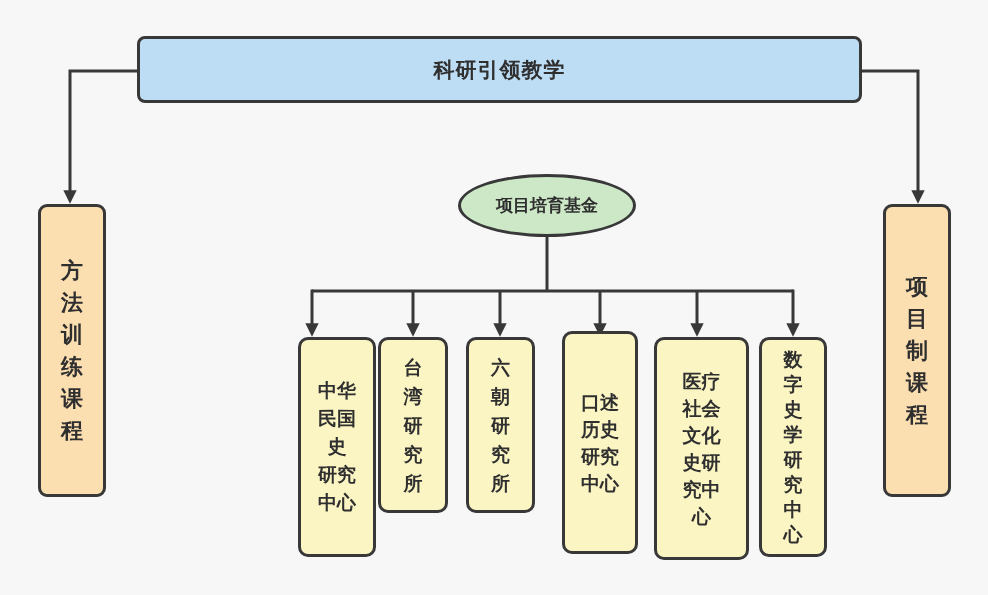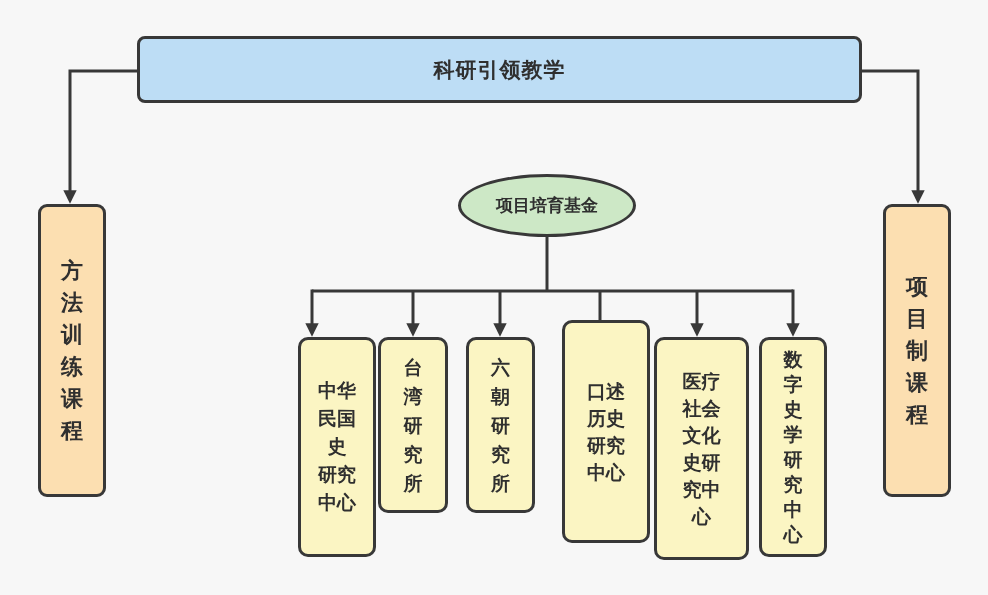--- a/index.html
+++ b/index.html
@@ -59,21 +59,21 @@
   .course-right { left: 883px; top: 204px; width: 68px; height: 293px; }
   .center-node {
     border-radius: 10px;
     background: var(--center-fill, #fbf5c3);
     font-size: 19px;
     line-height: 28px;
   }
   .c1 { left: 273px; top: 337px; width: 78px; height: 220px; margin-left: 25px; }
   .c2 { left: 378px; top: 337px; width: 70px; height: 176px; line-height: 29px; }
   .c3 { left: 466px; top: 337px; width: 69px; height: 176px; line-height: 29px; }
-  .c4 { left: 562px; top: 320px; width: 88px; height: 223px; line-height: 27px; }
+  .c4 { left: 562px; top: 331px; width: 76px; height: 223px; line-height: 27px; }
   .c5 { left: 654px; top: 337px; width: 95px; height: 223px; line-height: 27px; }
   .c6 { left: 759px; top: 337px; width: 68px; height: 220px; line-height: 25px; }
 </style>
 </head>
 <body>
 
 <div class="canvas">
 
   <svg class="connectors" viewBox="0 0 988 595" xmlns="http://www.w3.org/2000/svg">
     <defs>

